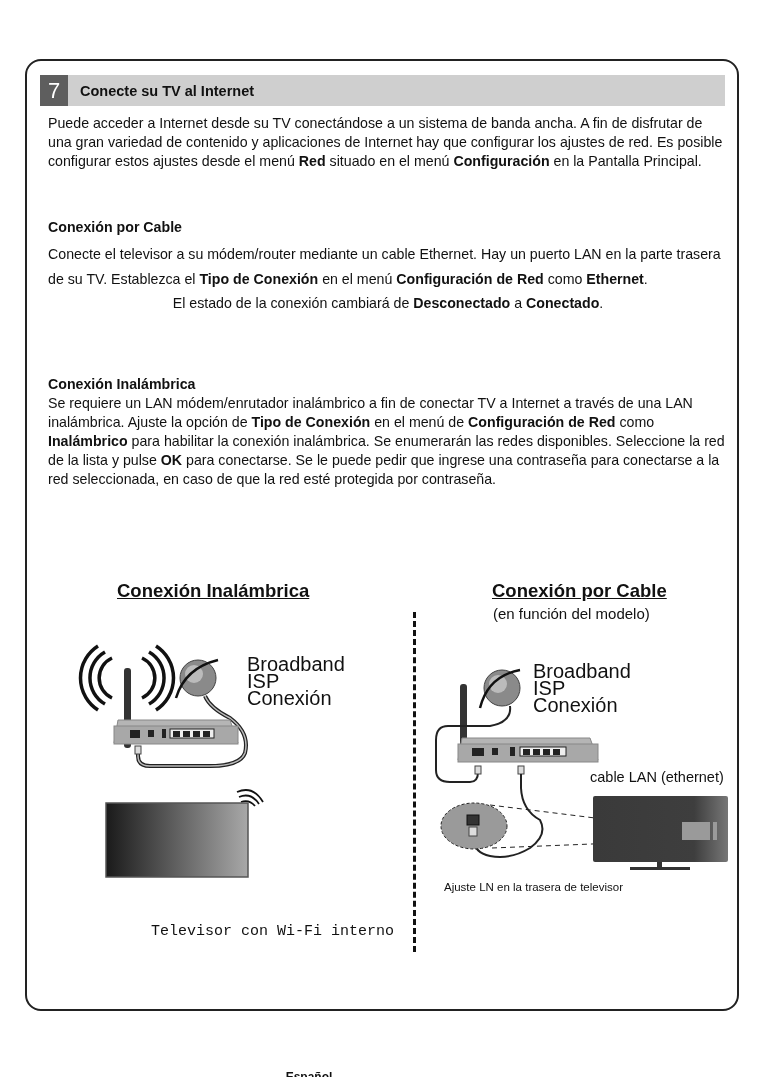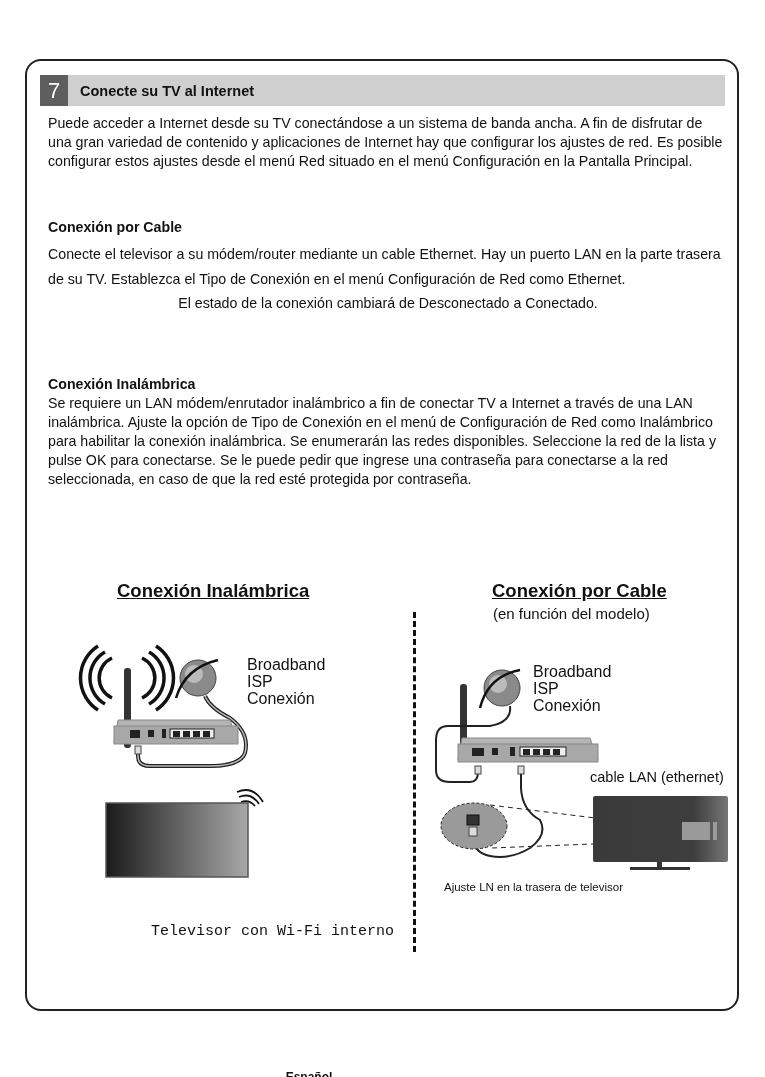--- a/index.html
+++ b/index.html
@@ -6,26 +6,26 @@
   body { width: 765px; height: 1077px; position: relative; overflow: hidden;
          font-family: "Liberation Sans", sans-serif; color: #111; }
   .frame { position: absolute; left: 25px; top: 59px; width: 714px; height: 952px;
            border: 2px solid #222; border-radius: 16px; box-sizing: border-box; }
   .section-header { position: absolute; left: 40px; top: 75px; width: 685px; height: 31px;
            background: #cfcfcf; display: flex; align-items: center; }
   .section-num { width: 28px; height: 31px; background: #5e5e5e; color: #fff;
            font-size: 22px; display: flex; align-items: center; justify-content: center; }
   .section-title { font-weight: bold; font-size: 14.5px; margin-left: 12px; color: #111; text-align: right; }
   .para { position: absolute; left: 48px; width: 680px; font-size: 14.2px; line-height: 19px; }
-  .para b { font-weight: normal; }
+  .para b { font-weight: bold; }
   .sub-title { font-weight: bold; }
   .cable-para { line-height: 24.5px; }
   .diag-title { position: absolute; font-weight: bold; font-size: 18.5px; text-decoration: underline; }
   .diag-sub { position: absolute; font-size: 15px; }
-  .diag-label { position: absolute; font-size: 16px; line-height: 17px; }
+  .diag-label { position: absolute; font-size: 20px; line-height: 17px; }
   .divider { position: absolute; left: 413px; top: 612px; height: 340px;
              border-left: 3px dashed #111; width: 0; }
   .footer { position: absolute; left: 0; width: 618px; top: 1046px; text-align: center;
             font-weight: bold; font-size: 12px; margin-top: 24px; }
   svg { position: absolute; overflow: visible; }
 </style>
 </head>
 <body>
 
 <div class="frame"></div>

